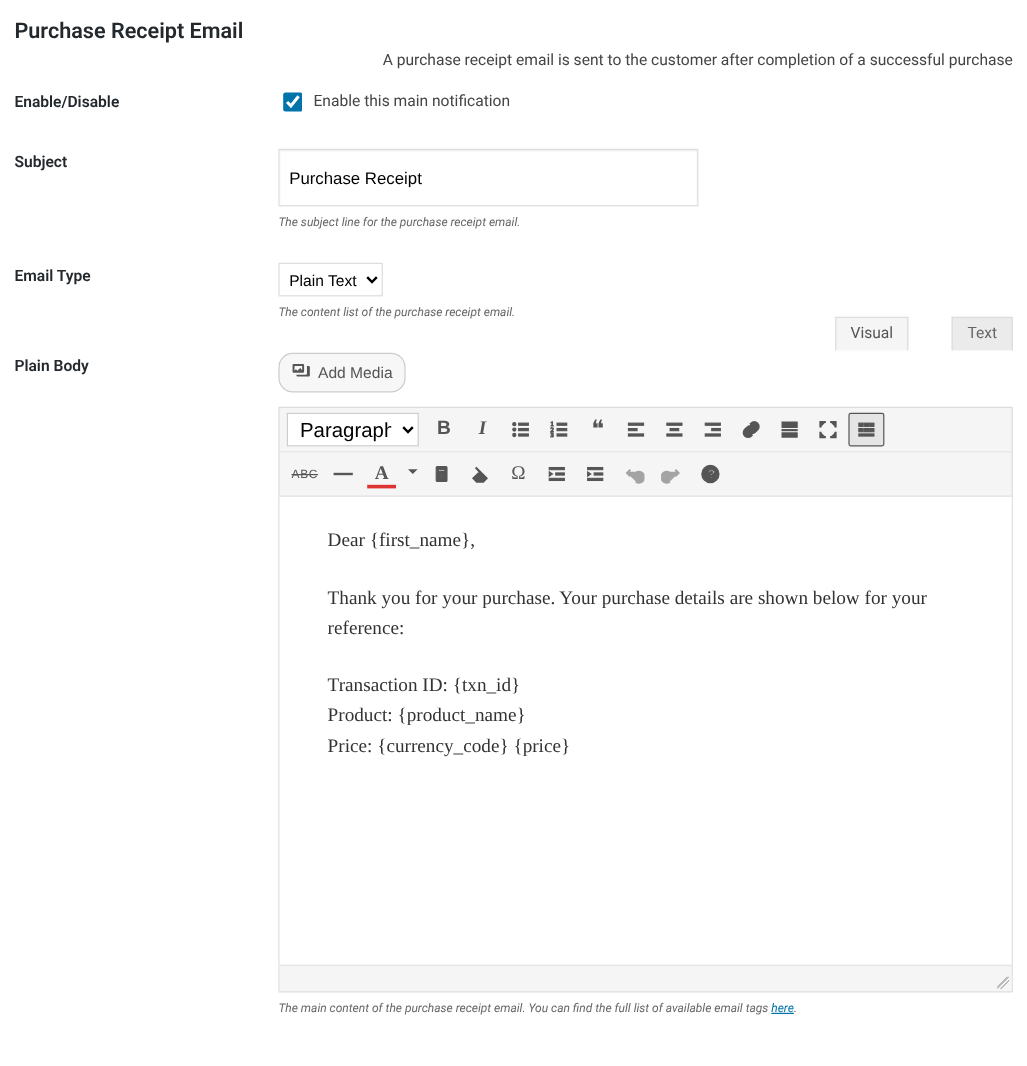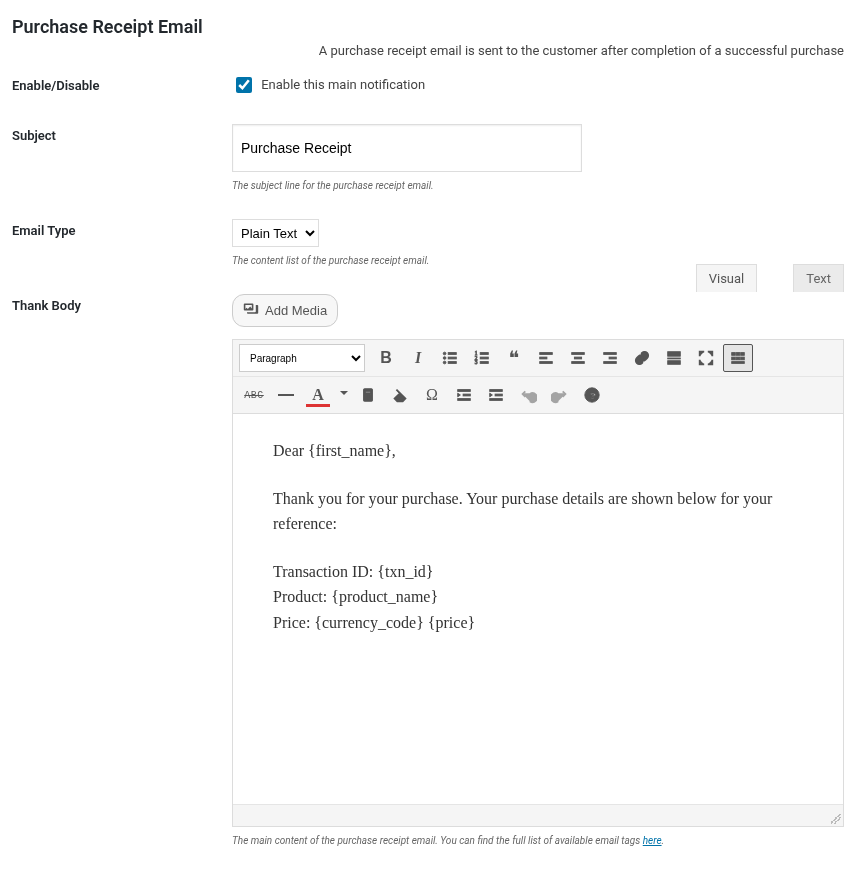--- a/index.html
+++ b/index.html
@@ -90,21 +90,21 @@
     margin-top:12px;
     background:#f5f5f5;
   }
   .toolbar{
     padding:4px 6px;
     display:flex;flex-wrap:wrap;align-items:center;gap:2px;
     border-bottom:1px solid #e5e5e5;
   }
   .toolbar-row2{border-bottom:1px solid #dcdcdc;}
   .fmt-select{
-    width:126px;height:28px;border:1px solid #ccc;background:#fff;font-size:10px;
+    width:110px;height:28px;border:1px solid #ccc;background:#fff;font-size:17px;
     padding:0 6px;margin-right:4px;
   }
   .tbtn{
     width:30px;height:28px;display:inline-flex;align-items:center;justify-content:center;
     color:#555;cursor:pointer;border-radius:2px;font-family:Georgia,serif;
   }
   .tbtn.active{border:1px solid #555;background:#e5e5e5;}
   .tbtn svg{width:18px;height:18px;stroke:#555;fill:#555;}
   .tbtn .txt{font-size:16px;font-weight:bold;font-family:Arial,sans-serif;}
   .ed-body{
@@ -115,21 +115,21 @@
   .ed-body p{margin:0 0 22px 0;}
   .ed-status{
     height:22px;border-top:1px solid #e5e5e5;background:#f5f5f5;
     position:relative;
   }
   .ed-status::after{
     content:"";position:absolute;right:2px;bottom:2px;width:10px;height:10px;
     background:linear-gradient(135deg,transparent 0 40%,#bbb 40% 50%,transparent 50% 60%,#bbb 60% 70%,transparent 70%);
   }
   a.taglink{color:#0073aa;text-decoration:underline;}
-  .abc{font-size:10px;font-family:Liberation Mono, monospace;text-decoration:line-through;letter-spacing:0.5px;}
+  .abc{font-size:10px;font-family:Liberation Sans, sans-serif;text-decoration:line-through;letter-spacing:0.5px;}
   .underA{position:relative;}
   .underA::after{content:"";position:absolute;left:3px;right:3px;bottom:2px;height:3px;background:#d33;}
   .caret-down{display:inline-block;border:4px solid transparent;border-top-color:#555;margin-left:2px;vertical-align:middle;}
 </style>
 </head>
 <body>
 
 <h2 class="title">Purchase Receipt Email</h2>
 <p class="desc">A purchase receipt email is sent to the customer after completion of a successful purchase</p>
 
@@ -155,21 +155,21 @@
   <div class="label">Email Type</div>
   <div class="field">
     <select>
       <option>Plain Text</option>
     </select>
     <div class="help">The content list of the purchase receipt email.</div>
   </div>
 </div>
 
 <div class="form-row" style="margin-bottom:8px;">
-  <div class="label">Thank Body</div>
+  <div class="label">Plain Body</div>
   <div class="field tabs-host">
     <button class="media-btn">
       <span>
         <svg viewBox="0 0 20 20">
             <path fill="#555" d="M13 11V4c0-.6-.4-1-1-1H2c-.6 0-1 .4-1 1v7c0 .6.4 1 1 1h10c.6 0 1-.4 1-1zM3 5h8v4.5L9 7 6 10 4.5 8.5 3 10V5zm13 0h2c.6 0 1 .4 1 1v9c0 .6-.4 1-1 1H6c-.6 0-1-.4-1-1v-1h10c.6 0 1-.4 1-1V5z"></path>
           </svg>
       </span>
       <span>Add Media</span>
     </button>
 

